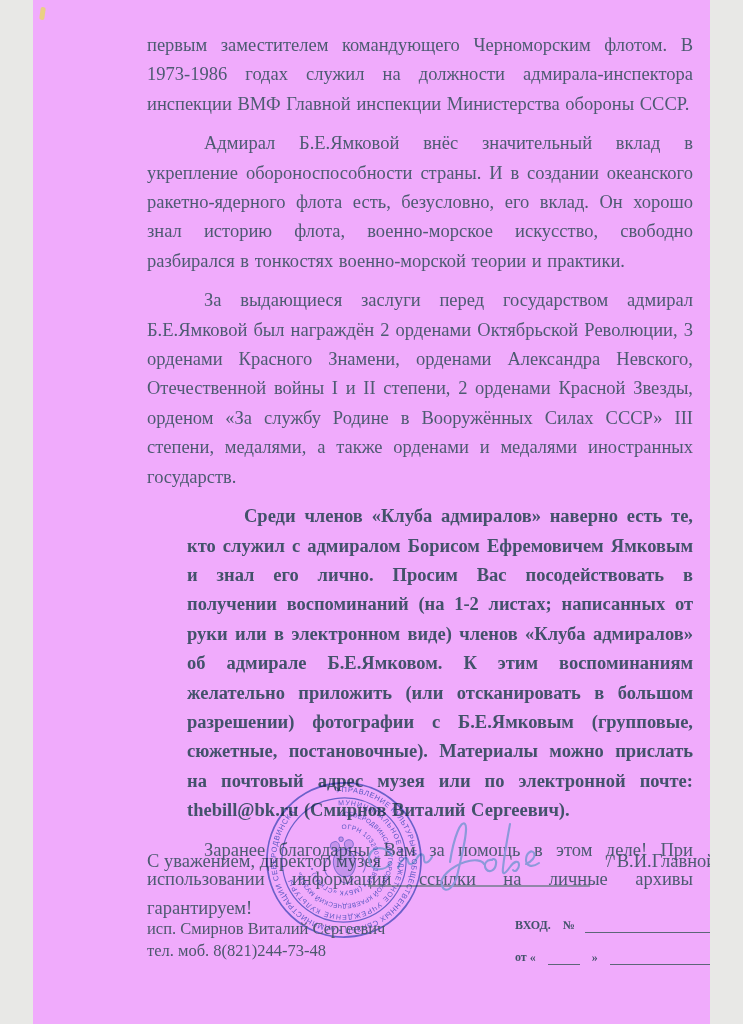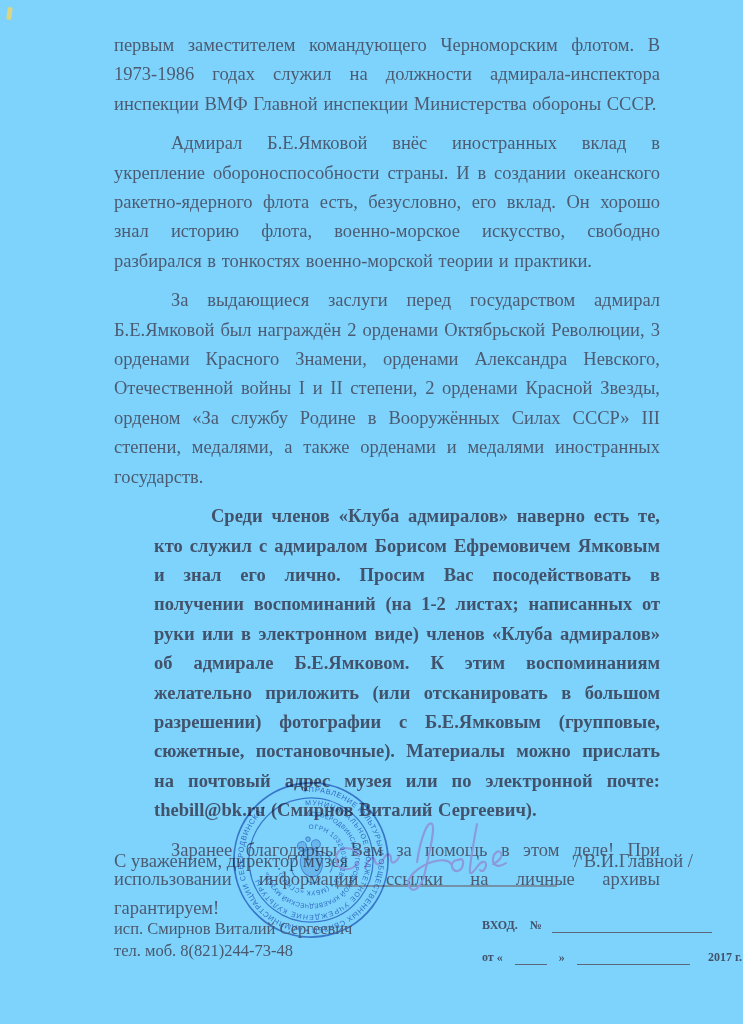--- a/index.html
+++ b/index.html
@@ -1,21 +1,21 @@
 <!DOCTYPE html>
 <html><head>
 <meta charset="utf-8">
 <style>
   html,body{margin:0;padding:0;}
   body{background:#e8e8e6;}
   .page{
     position:relative;
-    width:743px;height:1024px;
+    width:677px;height:1024px;
     margin:0 auto;
-    background:#7dd3fc;
+    background:#f0abfc;
     overflow:hidden;
     font-family:"Liberation Serif", serif;
   }
   .corner-artifact{
     position:absolute;left:7px;top:7px;width:5px;height:13px;
     background:#e9d56f;transform:rotate(8deg);border-radius:2px;opacity:.85;
   }
   .doc-body{
     position:absolute;left:114px;top:31px;width:546px;
   }
@@ -64,21 +64,21 @@
 </style>
 </head>
 <body>
 
 <div class="page">
 
   <div class="corner-artifact"></div>
 
   <div class="doc-body">
     <p class="para">первым заместителем командующего Черноморским флотом. В 1973-1986 годах служил на должности адмирала-инспектора инспекции ВМФ Главной инспекции Министерства обороны СССР.</p>
-    <p class="para indent">Адмирал Б.Е.Ямковой внёс иностранных вклад в укрепление обороноспособности страны. И в создании океанского ракетно-ядерного флота есть, безусловно, его вклад. Он хорошо знал историю флота, военно-морское искусство, свободно разбирался в тонкостях военно-морской теории и практики.</p>
+    <p class="para indent">Адмирал Б.Е.Ямковой внёс значительный вклад в укрепление обороноспособности страны. И в создании океанского ракетно-ядерного флота есть, безусловно, его вклад. Он хорошо знал историю флота, военно-морское искусство, свободно разбирался в тонкостях военно-морской теории и практики.</p>
     <p class="para indent">За выдающиеся заслуги перед государством адмирал Б.Е.Ямковой был награждён 2 орденами Октябрьской Революции, 3 орденами Красного Знамени, орденами Александра Невского, Отечественной войны I и II степени, 2 орденами Красной Звезды, орденом «За службу Родине в Вооружённых Силах СССР» III степени, медалями, а также орденами и медалями иностранных государств.</p>
     <p class="para indent bold">Среди членов «Клуба адмиралов» наверно есть те, кто служил с адмиралом Борисом Ефремовичем Ямковым и знал его лично. Просим Вас посодействовать в получении воспоминаний (на 1-2 листах; написанных от руки или в электронном виде) членов «Клуба адмиралов» об адмирале Б.Е.Ямковом. К этим воспоминаниям желательно приложить (или отсканировать в большом разрешении) фотографии с Б.Е.Ямковым (групповые, сюжетные, постановочные). Материалы можно прислать на почтовый адрес музея или по электронной почте: thebill@bk.ru (Смирнов Виталий Сергеевич).</p>
     <p class="para indent">Заранее благодарны Вам за помощь в этом деле! При использовании информации ссылки на личные архивы гарантируем!</p>
   </div>
 
   <div class="closing-label">С уважением, директор музея</div>
 
   <svg class="signature-svg" width="250" height="80" viewBox="0 0 250 80">
     <path d="M10,70 H232" stroke="#727b8c" stroke-width="1.3" fill="none"></path>
     <g fill="none" stroke="#8c99da" stroke-width="2.1" stroke-linecap="round">

